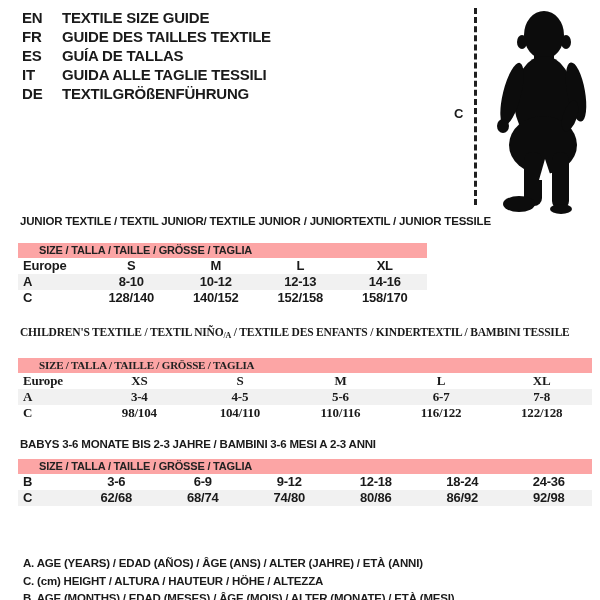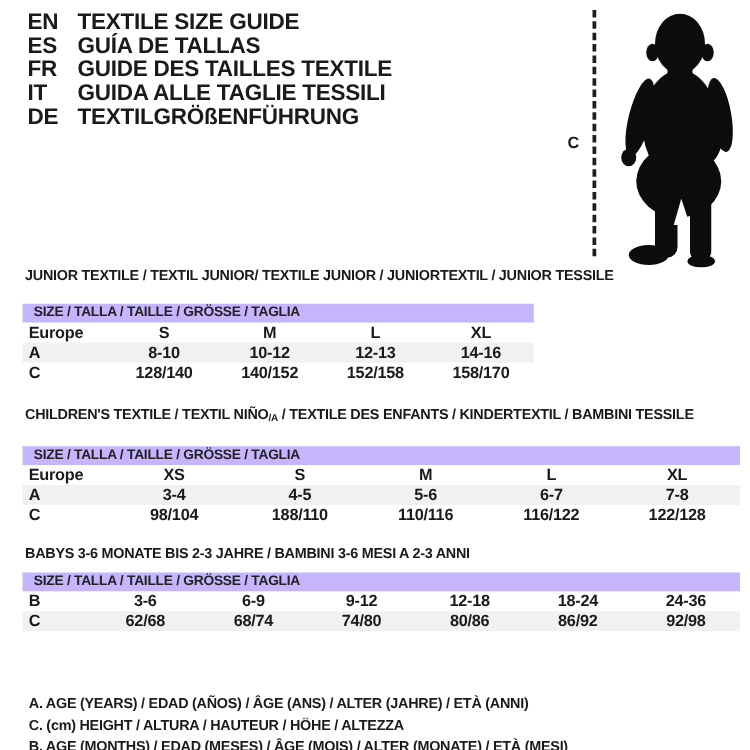--- a/index.html
+++ b/index.html
@@ -3,65 +3,65 @@
 <meta charset="utf-8">
 <style>
   html,body{margin:0;padding:0;background:#fff;}
   .page{
     position:relative;width:600px;height:600px;background:#fff;overflow:hidden;
     font-family:"Liberation Sans",sans-serif;font-weight:700;color:#1a1a1a;
     letter-spacing:-0.2px;
   }
   
   .lang-block{position:absolute;top:8px;left:22px;}
-  .lang-row{display:flex;line-height:19px;font-size:18px;}
+  .lang-row{display:flex;line-height:19px;font-size:15px;}
   .lang-code{width:40px;flex:0 0 40px;}
   
   .figure{position:absolute;top:0;left:440px;width:160px;height:215px;}
   .dash-line{position:absolute;left:34px;top:8px;height:197px;width:0;border-left:3px dashed #1f1f1f;}
   .c-label{position:absolute;left:14px;top:106px;font-size:13px;}
   .baby-svg{position:absolute;left:48px;top:4px;}
   
   main{position:absolute;top:213px;left:18px;width:578px;}
   .section-title{font-size:11.5px;line-height:16px;margin:0 0 14px 2px;}
   .title-sub{font-size:8px;vertical-align:-2px;}
-  .size-bar{background:#c4b5fd;height:15px;line-height:15px;font-size:11px;padding-left:9px;color:#222;}
+  .size-bar{background:#fca5a5;height:15px;line-height:15px;font-size:11px;padding-left:21px;color:#222;}
   .t-row{display:flex;height:16px;line-height:16px;font-size:13px;}
   .t-row.shaded{background:#f1f1f1;}
   .t-label{padding-left:5px;text-align:left;}
   .t-cell{flex:1;text-align:center;}
   .sec-junior .wrap{width:409px;}
   .sec-children .wrap{width:574px;}
   .sec-babies .wrap{width:574px;}
   .sec-junior .t-label,.sec-children .t-label{flex:0 0 66px;}
   .sec-babies .t-label{flex:0 0 50px;}
   .sec-junior{margin-bottom:18px;}
-  .sec-children{margin-bottom:15px;}
+  .sec-children{margin-bottom:15px;font-family:Liberation Serif, serif;}
   .sec-babies .section-title{margin-bottom:7px;}
   
   .notes{position:absolute;top:536px;left:23px;margin-top:19px;}
   .note-line{font-size:11.5px;line-height:17.5px;}
 </style>
 </head>
 <body>
 
 <div class="page">
 
   <div class="lang-block" id="lang-block">
       <div class="lang-row">
         <span class="lang-code">EN</span>
         <span class="lang-title">TEXTILE SIZE GUIDE</span>
       </div>
       <div class="lang-row">
+        <span class="lang-code">FR</span>
+        <span class="lang-title">GUIDE DES TAILLES TEXTILE</span>
+      </div>
+      <div class="lang-row">
         <span class="lang-code">ES</span>
         <span class="lang-title">GUÍA DE TALLAS</span>
-      </div>
-      <div class="lang-row">
-        <span class="lang-code">FR</span>
-        <span class="lang-title">GUIDE DES TAILLES TEXTILE</span>
       </div>
       <div class="lang-row">
         <span class="lang-code">IT</span>
         <span class="lang-title">GUIDA ALLE TAGLIE TESSILI</span>
       </div>
       <div class="lang-row">
         <span class="lang-code">DE</span>
         <span class="lang-title">TEXTILGRÖßENFÜHRUNG</span>
       </div>
     </div>
@@ -134,21 +134,21 @@
             <span class="t-label t-cell-label">A</span>
             <span class="t-cell">3-4</span>
             <span class="t-cell">4-5</span>
             <span class="t-cell">5-6</span>
             <span class="t-cell">6-7</span>
             <span class="t-cell">7-8</span>
           </div>
           <div class="t-row">
             <span class="t-label t-cell-label">C</span>
             <span class="t-cell">98/104</span>
-            <span class="t-cell">188/110</span>
+            <span class="t-cell">104/110</span>
             <span class="t-cell">110/116</span>
             <span class="t-cell">116/122</span>
             <span class="t-cell">122/128</span>
           </div>
         </div>
       </section>
       <section class="sec-babies">
         <div class="section-title"><span>BABYS 3-6 MONATE BIS 2-3 JAHRE / BAMBINI 3-6 MESI A 2-3 ANNI</span></div>
         <div class="wrap">
           <div class="size-bar">SIZE / TALLA / TAILLE / GRÖSSE / TAGLIA</div>

